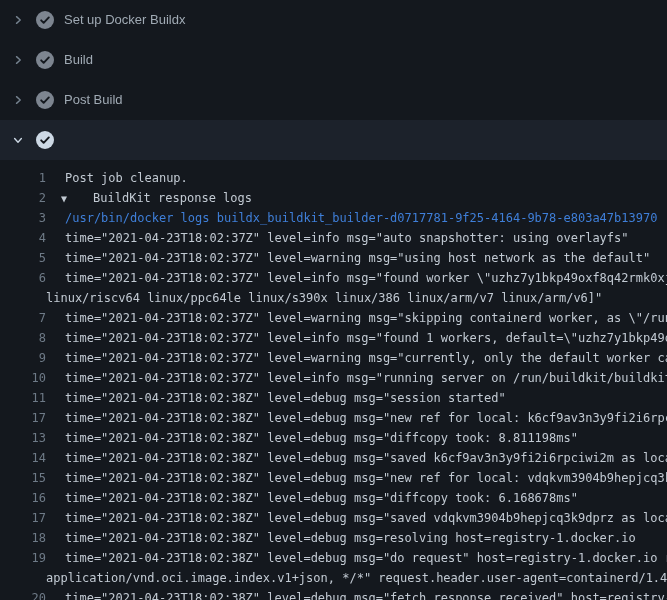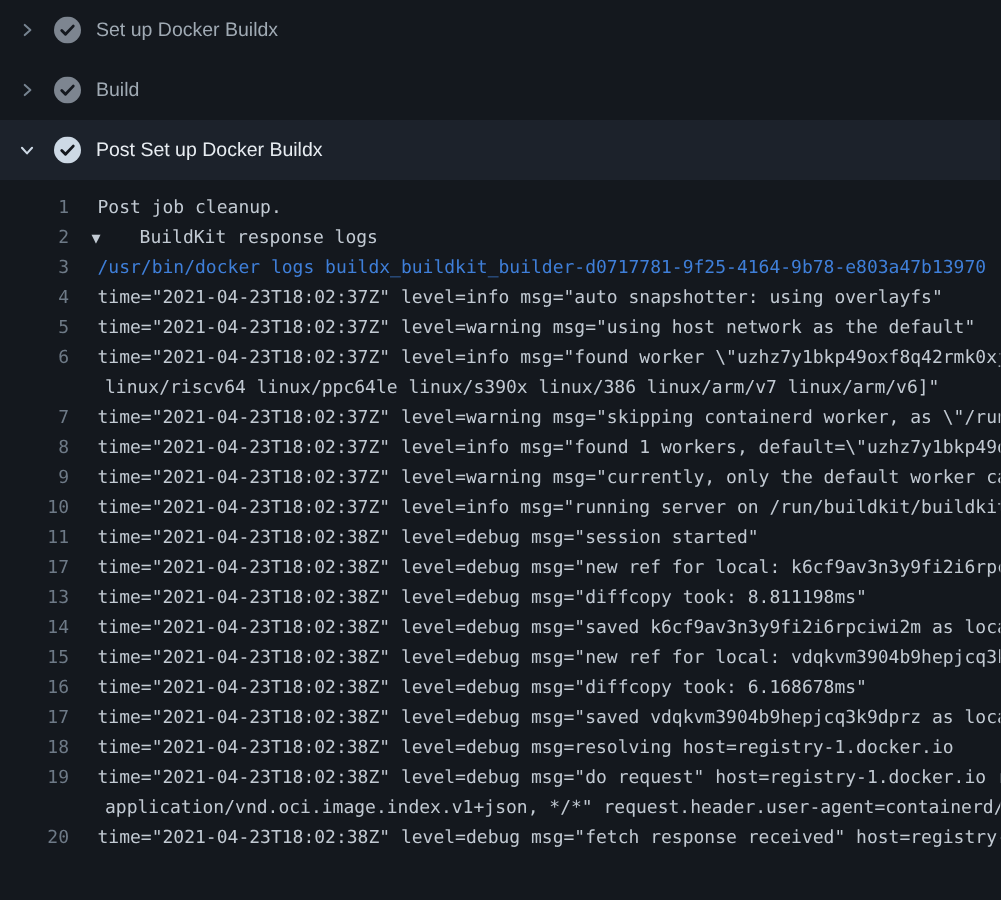--- a/index.html
+++ b/index.html
@@ -62,21 +62,21 @@
     color:var(--line-number);
     cursor:pointer;
   }
   .txt{color:var(--log-text)}
   .kind-command .txt{color:var(--command-text)}
   .toggle{display:none;color:var(--log-text);cursor:pointer;font-size:10px}
   .kind-group .toggle{display:inline-block;margin-left:15px;margin-right:7px}
   .kind-group .txt{margin-left:0}
   .indent-top .txt{margin-left:19px}
   .indent-group .txt{margin-left:19px}
-  .indent-wrap .txt{margin-left:24px}
+  .indent-wrap .txt{margin-left:0}
 </style>
 </head>
 <body>
 
 <div class="app">
   <div id="sections">
       <div class="section collapsed">
     <span class="chev">
       <svg class="ico-right" width="12" height="12" viewBox="0 0 16 16">
             <path d="M6 3.5l5 4.5-5 4.5" fill="none" stroke="currentColor" stroke-width="1.8" stroke-linecap="round" stroke-linejoin="round"></path>
@@ -99,34 +99,48 @@
 
     </span>
     <span class="check">
       <svg width="18" height="18" viewBox="0 0 16 16">
             <circle cx="8" cy="8" r="8" fill="currentColor"></circle>
             <path d="M4.6 8.3l2.2 2.2 4.6-4.8" fill="none" stroke="var(--check-mark)" stroke-width="1.7" stroke-linecap="round" stroke-linejoin="round"></path>
           </svg>
     </span>
     <span class="label">Build</span>
   </div>
+      <div class="section collapsed">
+    <span class="chev">
+      <svg class="ico-right" width="12" height="12" viewBox="0 0 16 16">
+            <path d="M6 3.5l5 4.5-5 4.5" fill="none" stroke="currentColor" stroke-width="1.8" stroke-linecap="round" stroke-linejoin="round"></path>
+          </svg>
+
+    </span>
+    <span class="check">
+      <svg width="18" height="18" viewBox="0 0 16 16">
+            <circle cx="8" cy="8" r="8" fill="currentColor"></circle>
+            <path d="M4.6 8.3l2.2 2.2 4.6-4.8" fill="none" stroke="var(--check-mark)" stroke-width="1.7" stroke-linecap="round" stroke-linejoin="round"></path>
+          </svg>
+    </span>
+    <span class="label">Post Build</span>
+  </div>
       <div class="section expanded">
     <span class="chev">
 
       <svg class="ico-down" width="12" height="12" viewBox="0 0 16 16">
             <path d="M3.5 6l4.5 5 4.5-5" fill="none" stroke="currentColor" stroke-width="1.8" stroke-linecap="round" stroke-linejoin="round"></path>
           </svg>
     </span>
     <span class="check">
       <svg width="18" height="18" viewBox="0 0 16 16">
             <circle cx="8" cy="8" r="8" fill="currentColor"></circle>
             <path d="M4.6 8.3l2.2 2.2 4.6-4.8" fill="none" stroke="var(--check-mark)" stroke-width="1.7" stroke-linecap="round" stroke-linejoin="round"></path>
           </svg>
     </span>
-    <span class="label">Post Set up Docker Buildx</span>
   </div>
     </div>
   <div id="log">
       <div class="log-line kind-plain indent-top">
     <span class="ln">1</span>
     
     <span class="txt">Post job cleanup.</span>
   </div>
       <div class="log-line kind-group indent-top">
     <span class="ln">2</span>

